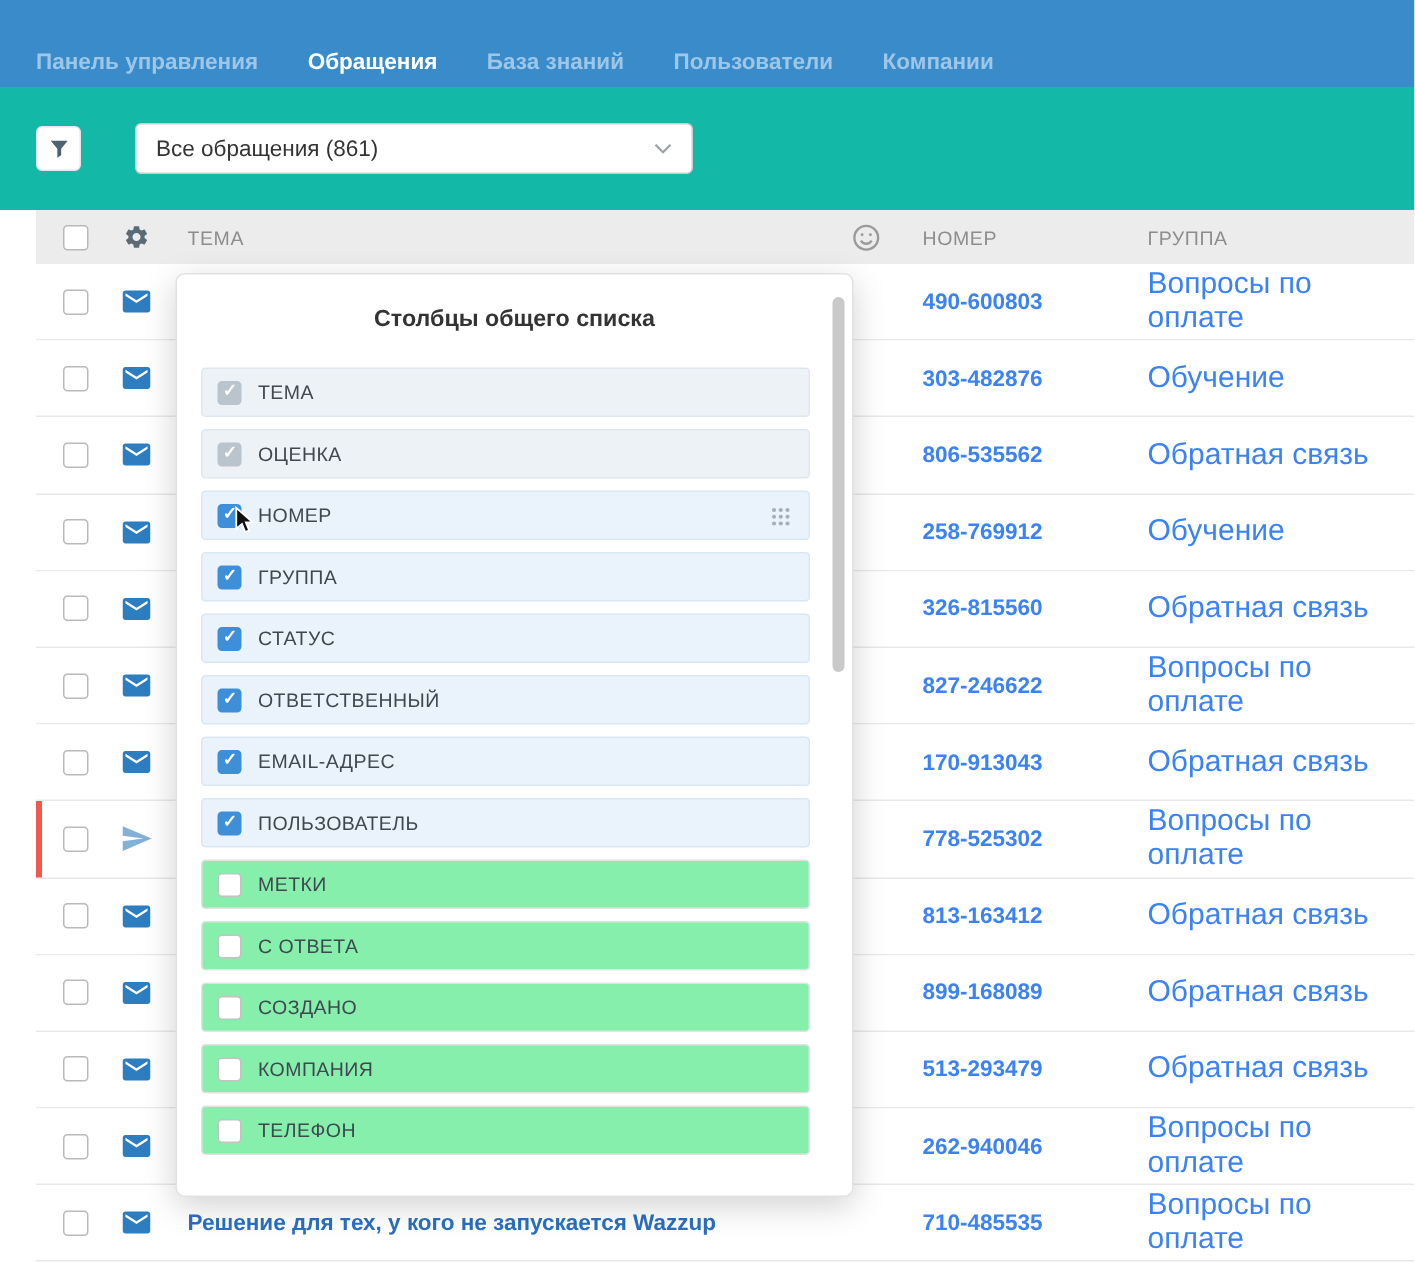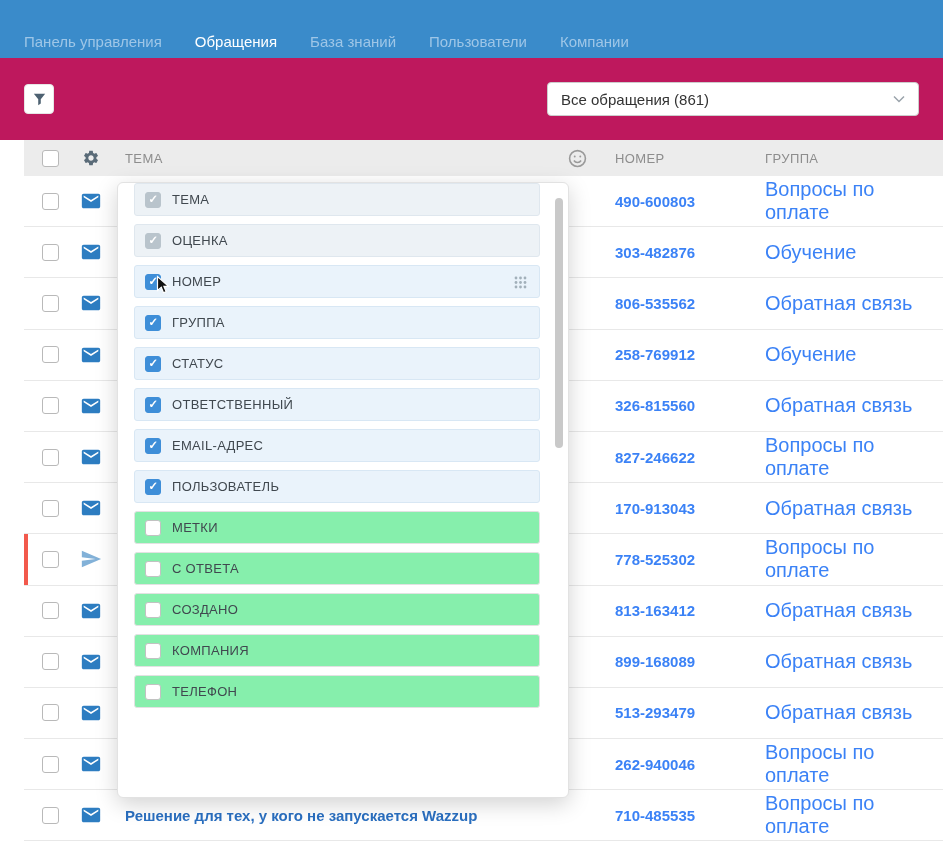--- a/index.html
+++ b/index.html
@@ -6,25 +6,25 @@
   html, body { width: 943px; height: 842px; overflow: hidden; }
   body {
     font-family: "Liberation Sans", sans-serif;
     background: #fff;
     position: relative;
   }
 
   
   .topnav { height: 58px; background: #3a8bca; display: flex; align-items: center; padding: 0 24px; }
   .nav-items { display: flex; gap: 33px; }
-  .nav-item { font-size: 15px; font-weight: normal; color: #9ec6e7; text-decoration: none; cursor: pointer; white-space: nowrap; margin-top: 24px; }
+  .nav-item { font-size: 15px; font-weight: bold; color: #9ec6e7; text-decoration: none; cursor: pointer; white-space: nowrap; margin-top: 24px; }
   .nav-item.active { color: #ffffff; }
 
   
-  .toolbar { height: 82px; display: flex; align-items: center; padding: 0 24px; gap: 7px; background: #be185d; justify-content: space-between; }
+  .toolbar { height: 82px; display: flex; align-items: center; padding: 0 24px; gap: 36px; background: #14b8a6; }
   .filter-btn { width: 30px; height: 30px; border: 1px solid #e6e6e6; border-radius: 4px; background: #fff; display: flex; align-items: center; justify-content: center; cursor: pointer; }
   .filter-select { width: 372px; height: 34px; border: 1px solid #cccccc; border-radius: 4px; background: #fff; display: flex; align-items: center; justify-content: space-between; padding: 0 13px; cursor: pointer; }
   .select-label { font-size: 15px; color: #333; }
 
   
   .table { margin-left: 24px; width: 919px; }
   .thead { height: 36px; background: #ececec; display: flex; align-items: center; }
   .th { font-size: 13px; color: #8d8d8d; letter-spacing: 0.4px; cursor: pointer; }
   .col-cb { width: 44px; padding-left: 18px; display: flex; align-items: center; flex: none; }
   .col-icon { width: 46px; display: flex; align-items: center; justify-content: center; flex: none; }
@@ -395,20 +395,21 @@
             <a class="subject">Решение для тех, у кого не запускается Wazzup</a>
           </div>
           <div class="col-smiley"></div>
           <div class="col-num cell-num">710-485535</div>
           <div class="col-group cell-group">Вопросы по оплате</div>
         </div>
       </div>
   </div>
 
   <div class="popup">
+    <div class="popup-title">Столбцы общего списка</div>
     <div class="popup-items">
 
         <div class="citem checked disabled">
           <span class="cb2 checked disabled"></span>
           <span class="clabel">ТЕМА</span>
 
         </div>
 
         <div class="citem checked disabled">
           <span class="cb2 checked disabled"></span>

